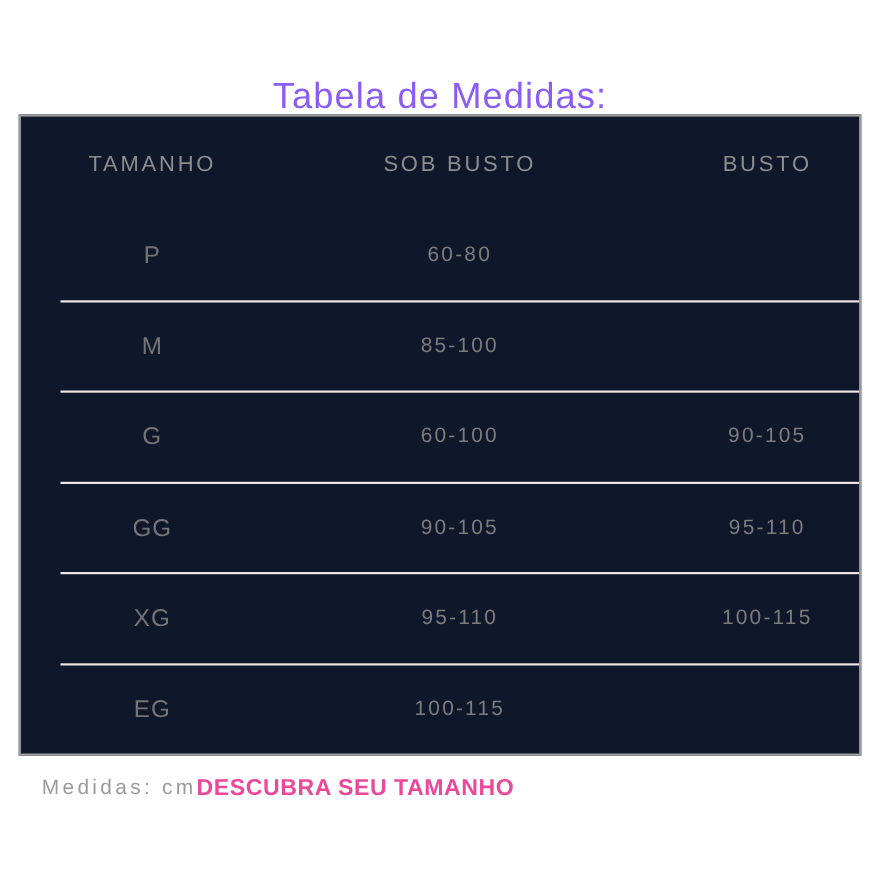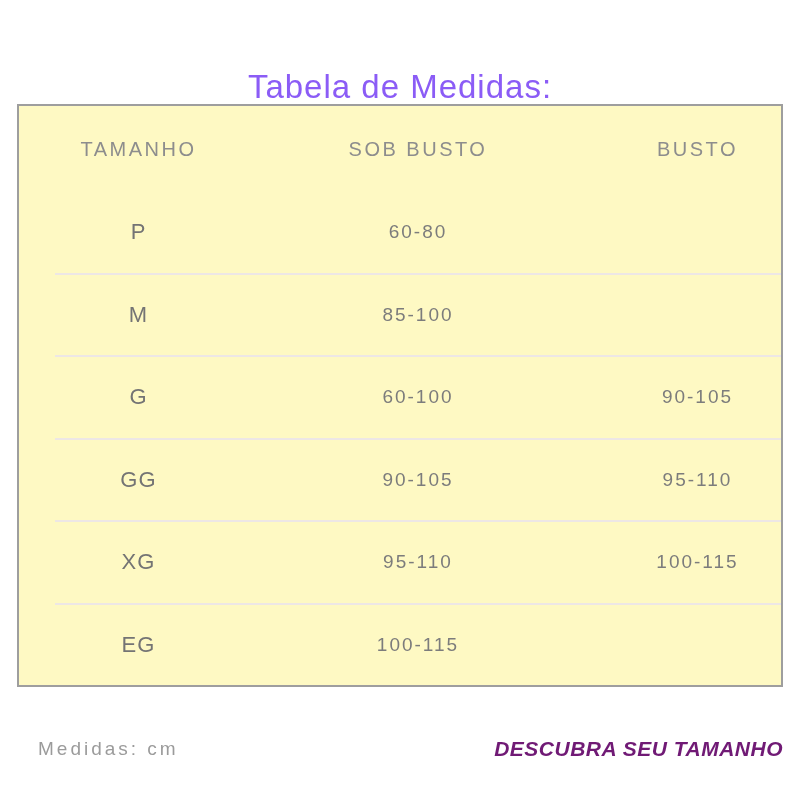--- a/index.html
+++ b/index.html
@@ -27,21 +27,21 @@
     font-weight: normal;
   }
 
   .size-table {
     position: absolute;
     left: 17px;
     right: 17px;
     top: 104px;
     bottom: 113px;
     border: 2px solid #9e9e9e;
-    background: #fef9c3;
+    background: #0f172a;
     display: flex;
     flex-direction: column;
     box-sizing: border-box;
     padding-left: 36px;
   }
 
   .grid-row {
     display: grid;
     grid-template-columns: 23% 54% 23%;
     align-items: center;
@@ -80,38 +80,36 @@
   .value-cell {
     font-size: 19px;
     letter-spacing: 2px;
     color: #7c7c7c;
   }
 
   .page-footer {
     position: absolute;
     left: 38px;
     right: 17px;
-    top: 737px;
+    top: 705px;
     display: flex;
-    justify-content: space-between;
     align-items: center;
   }
 
   .footer-note {
     font-size: 19px;
     letter-spacing: 3px;
     color: #9b9b9b;
   }
 
   .footer-cta {
     font-size: 21px;
     font-weight: bold;
     letter-spacing: 0.5px;
-    color: #701a75;
-    font-style: italic;
+    color: #ec4899;
   }
 </style>
 </head>
 <body>
 
 <h1 class="page-title">Tabela de Medidas:</h1>
 
 <div class="size-table">
 
   <div class="grid-row header-row">

